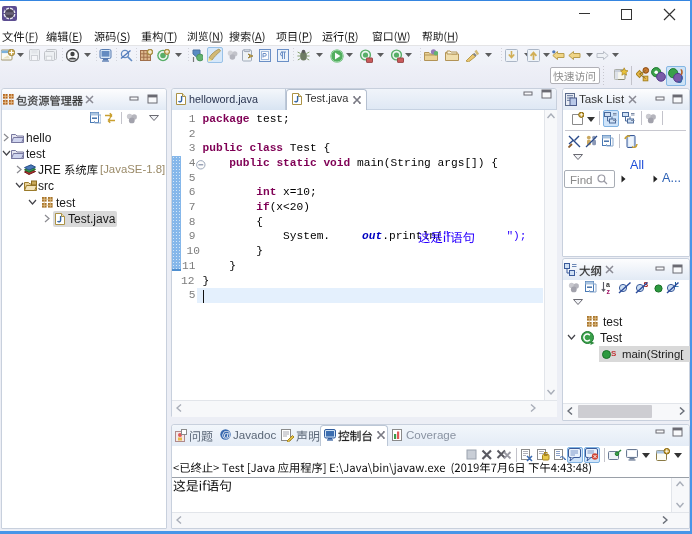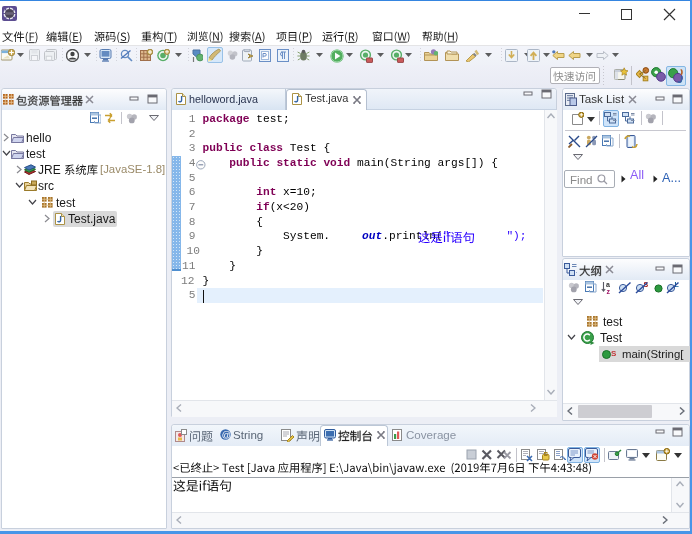--- a/index.html
+++ b/index.html
@@ -524,21 +524,21 @@
     </svg>
     <div style="position:absolute;left:563.5px;top:170px;width:51px;height:17.5px;background:#fff;border:1px solid #a8adb5;border-radius:2px;"></div>
     <div style="position:absolute;left:570px;top:172.5px;font:normal 11.6px 'Liberation Sans',sans-serif;color:#8a8a8a;white-space:pre;">Find</div>
     <svg style="position:absolute;left:597px;top:173.5px;" width="11" height="11" viewBox="0 0 11 11">
       <circle cx="4.4" cy="4.4" r="3.4" fill="none" stroke="#9a9aa4" stroke-width="1.2"></circle>
       <path d="M7 7 L10 10" stroke="#9a9aa4" stroke-width="1.3"></path>
     </svg>
     <svg style="position:absolute;left:621px;top:175px;" width="5" height="8" viewBox="0 0 5 8">
       <path d="M0.5 0.5 L4.5 4 L0.5 7.5 Z" fill="#222"></path>
     </svg>
-    <div style="position:absolute;left:630px;top:168px;font:normal 12.6px 'Liberation Sans',sans-serif;color:#8b5cf6;white-space:pre;">All</div>
+    <div style="position:absolute;left:630px;top:158px;font:normal 12.6px 'Liberation Sans',sans-serif;color:#1d4ed8;white-space:pre;">All</div>
     <svg style="position:absolute;left:653px;top:175px;" width="5" height="8" viewBox="0 0 5 8">
       <path d="M0.5 0.5 L4.5 4 L0.5 7.5 Z" fill="#222"></path>
     </svg>
     <div style="position:absolute;left:662px;top:170.5px;font:normal 12.6px 'Liberation Sans',sans-serif;color:#2e62b5;white-space:pre;">A...</div>
     <div style="position:absolute;left:561.5px;top:258px;width:128.5px;height:163px;background:#fff;border:1px solid #c8d0dd;border-radius:3px 3px 1px 1px;"></div>
     <div style="position:absolute;left:562.5px;top:259px;width:126.5px;height:21px;background:linear-gradient(#fdfdfe,#e2eaf5);border-radius:3px 3px 0 0;"></div>
     <svg style="position:absolute;left:564px;top:262.5px;" width="13" height="13" viewBox="0 0 13 13">
       <rect x="0.5" y="0.5" width="5" height="5" fill="#cfe0f4" stroke="#3a5a9a"></rect>
       <rect x="5.5" y="7.5" width="5" height="5" fill="#cfe0f4" stroke="#3a5a9a"></rect>
       <path d="M3 5.5 V10 H5.5" stroke="#3a5a9a" fill="none"></path>
@@ -633,21 +633,21 @@
       <rect x="3" y="8.5" width="4" height="3" fill="#e8b84a"></rect>
       <rect x="6.5" y="0.5" width="5" height="5" fill="#fff" stroke="#8a8a8a"></rect>
     </svg>
     <svg style="position:absolute;left:189px;top:428px;overflow:visible" width="24" height="16.3">
       <path d="M1.1 5.3V13.7H2V5.3ZM1.2 3.2C1.8 3.9 2.6 4.7 3 5.2L3.7 4.7C3.3 4.2 2.5 3.4 1.9 2.8ZM4.3 3.3V4.2H10V12.4C10 12.6 9.9 12.7 9.7 12.7C9.5 12.7 8.8 12.7 8.1 12.7C8.2 12.9 8.3 13.3 8.4 13.6C9.3 13.6 10 13.6 10.4 13.4C10.8 13.3 10.9 13 10.9 12.4V3.3ZM3.9 6.3V11.5H4.7V10.7H8.1V6.3ZM4.7 7.1H7.2V9.9H4.7ZM14.1 5.3H16.6V6.3H14.1ZM14.1 3.8H16.6V4.7H14.1ZM13.3 3.1V6.9H17.4V3.1ZM20.3 6.4C20.3 9.5 20 11 17.5 11.8C17.7 11.9 17.9 12.2 17.9 12.4C20.7 11.5 21 9.7 21.1 6.4ZM20.8 10.5C21.5 11 22.4 11.8 22.9 12.3L23.4 11.8C23 11.3 22 10.5 21.3 10ZM13.5 9.1C13.4 10.8 13.2 12.3 12.4 13.2C12.6 13.3 12.9 13.5 13.1 13.7C13.5 13.1 13.8 12.4 14 11.5C15 13.1 16.8 13.4 19.4 13.4H23.2C23.3 13.2 23.4 12.8 23.6 12.6C22.9 12.7 19.9 12.7 19.4 12.7C17.9 12.7 16.7 12.6 15.8 12.2V10.5H17.8V9.8H15.8V8.5H18V7.8H12.6V8.5H15V11.7C14.7 11.5 14.4 11.1 14.1 10.6C14.2 10.2 14.2 9.7 14.3 9.1ZM18.5 5.1V10.1H19.2V5.8H22.1V10.1H22.9V5.1H20.6C20.8 4.8 20.9 4.3 21.1 3.9H23.5V3.2H18V3.9H20.2C20.1 4.3 19.9 4.8 19.8 5.1Z" fill="#5a6676"></path>
     </svg>
     <svg style="position:absolute;left:220px;top:429px;" width="11" height="11" viewBox="0 0 11 11">
       <circle cx="5.5" cy="5.5" r="5.2" fill="#3a6ab0"></circle>
       <text x="1.8" y="8.6" font-size="9" fill="#fff" font-family="Liberation Sans">@</text>
     </svg>
-    <div style="position:absolute;left:233px;top:428px;font:normal 11.6px 'Liberation Sans',sans-serif;color:#5a6676;white-space:pre;">String</div>
+    <div style="position:absolute;left:233px;top:428px;font:normal 11.6px 'Liberation Sans',sans-serif;color:#5a6676;white-space:pre;">Javadoc</div>
     <svg style="position:absolute;left:281px;top:428.5px;" width="13" height="13" viewBox="0 0 13 13">
       <rect x="0.5" y="0.5" width="9" height="11" fill="#fff" stroke="#8a8a8a"></rect>
       <path d="M2 3 H8 M2 5 H8 M2 7 H6" stroke="#a8a8b0"></path>
       <path d="M6 12 L11.5 6.5 L13 8 L7.5 13 Z" fill="#e8c84a" stroke="#a8841e"></path>
     </svg>
     <svg style="position:absolute;left:296px;top:428px;overflow:visible" width="24" height="16.3">
       <path d="M5.5 2.6V3.6H0.8V4.4H5.5V5.6H1.6V6.4H10.6V5.6H6.4V4.4H11.2V3.6H6.4V2.6ZM1.8 7.3V8.9C1.8 10.2 1.6 11.9 0.3 13.1C0.5 13.2 0.9 13.6 1 13.7C1.9 12.9 2.4 11.8 2.6 10.7H9.5V11.3H10.4V7.3ZM9.5 9.9H6.4V8.1H9.5ZM2.7 9.9C2.7 9.6 2.7 9.2 2.7 8.9V8.1H5.5V9.9ZM16.1 7.3V9.7H13.8V7.3ZM16.1 6.5H13.8V4.2H16.1ZM13 3.4V11.7H13.8V10.5H16.9V3.4ZM22.2 4V6.1H18.9V4ZM18 3.2V7.4C18 9.3 17.8 11.6 15.8 13.1C16 13.3 16.3 13.6 16.4 13.8C17.8 12.7 18.4 11.3 18.7 9.8H22.2V12.5C22.2 12.7 22.2 12.8 21.9 12.8C21.7 12.8 21 12.8 20.2 12.8C20.3 13 20.5 13.4 20.5 13.7C21.6 13.7 22.2 13.6 22.6 13.5C23 13.3 23.1 13.1 23.1 12.5V3.2ZM22.2 6.9V9H18.8C18.9 8.5 18.9 7.9 18.9 7.4V6.9Z" fill="#5a6676"></path>
     </svg>
     <div style="position:absolute;left:320px;top:424.5px;width:68px;height:21.5px;background:#fff;border:1px solid #bcc7d6;border-bottom:0;border-radius:3.5px 3.5px 0 0;"></div>
     <svg style="position:absolute;left:324px;top:428.5px;" width="12" height="12" viewBox="0 0 12 12">

